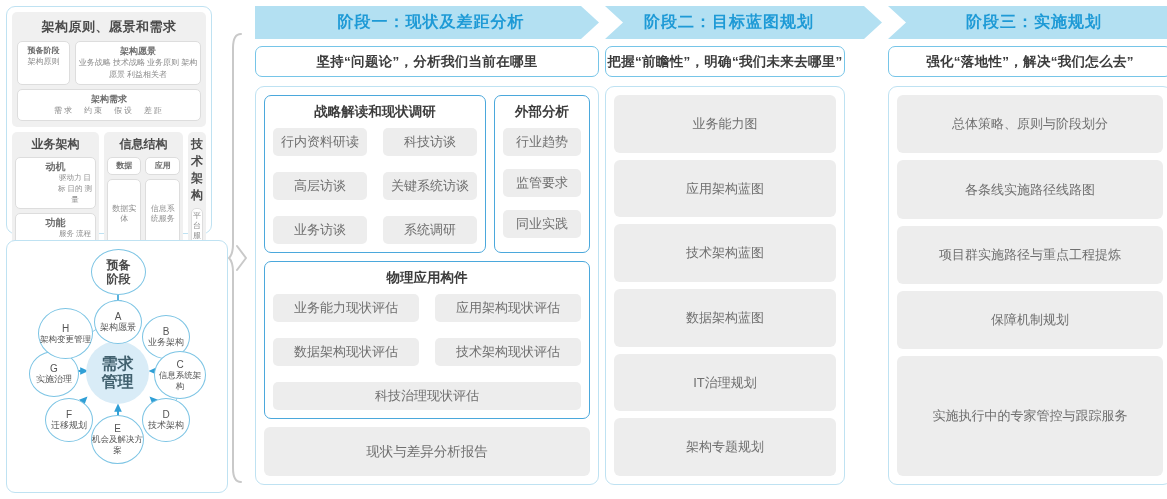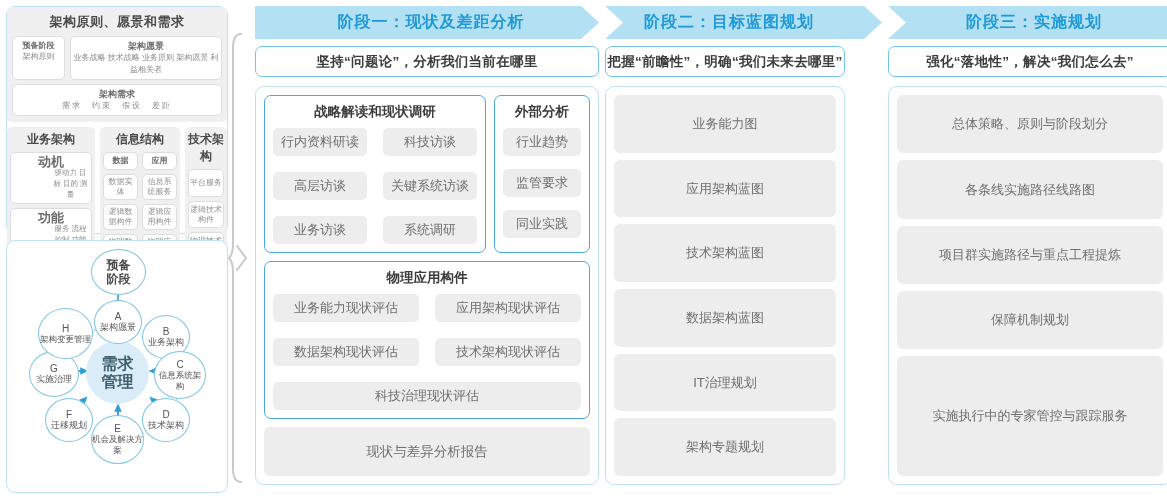--- a/index.html
+++ b/index.html
@@ -10,21 +10,21 @@
     -webkit-font-smoothing:antialiased;
   }
   .stage{position:relative;width:1167px;height:499px;}
 
   
   .left-col{position:absolute;left:6px;top:6px;width:222px;height:487px;}
   .panel{
     border:1px solid #bfe2f2;border-radius:9px;background:#fff;
     box-sizing:border-box;
   }
-  .panel-togaf{position:absolute;left:0;top:0;width:222px;height:228px;}
+  .panel-togaf{position:absolute;left:0;top:0;width:206px;height:228px;padding:5px;}
   .panel-adm{position:absolute;left:0;top:234px;width:222px;height:253px;}
 
   .gbox{background:#f0f0f0;border-radius:5px;box-sizing:border-box;}
   .wbox{background:#fff;border:1px solid #dddddd;border-radius:5px;box-sizing:border-box;}
 
   
   .blk-top{padding:4px 5px 6px;}
   .blk-top .t{font-size:13px;font-weight:bold;color:#4a4a4a;text-align:center;margin:2px 0 5px;letter-spacing:.5px;}
   .row-a{display:flex;gap:5px;}
   .cell-prep{width:53px;padding:3px 0;text-align:center;}
@@ -39,21 +39,21 @@
 
   
   .domains{display:flex;gap:5px;margin-top:5px;align-items:stretch;}
   .dom{padding:3px;display:flex;flex-direction:column;}
   .dom-biz{width:88px;}
   .dom-info{width:80px;}
   .dom-tech{flex:1;}
   .dom .dt{font-size:12px;font-weight:bold;color:#4a4a4a;text-align:center;margin:1px 0 4px;}
   .dom-stack{display:flex;flex-direction:column;gap:4px;flex:1;}
   .item{padding:3px 2px;text-align:center;}
-  .item .h{font-size:13px;font-weight:bold;color:#6d6d6d;line-height:11px;}
+  .item .h{font-size:10px;font-weight:bold;color:#6d6d6d;line-height:11px;}
   .item .s{font-size:7.5px;color:#8f8f8f;line-height:11px;margin-left:39px;}
   .info-cols{display:flex;gap:4px;flex:1;}
   .info-col{flex:1;display:flex;flex-direction:column;gap:4px;}
   .chip{padding:2px 1px;text-align:center;font-size:8px;color:#8f8f8f;line-height:10px;flex:1;
         display:flex;align-items:center;justify-content:center;}
   .chip.b{font-weight:bold;color:#6d6d6d;flex:0 0 auto;padding:3px 1px;}
 
   
   .realize{display:flex;gap:5px;margin-top:5px;padding:4px;align-items:stretch;}
   .rz-label{width:40px;display:flex;align-items:center;justify-content:center;

